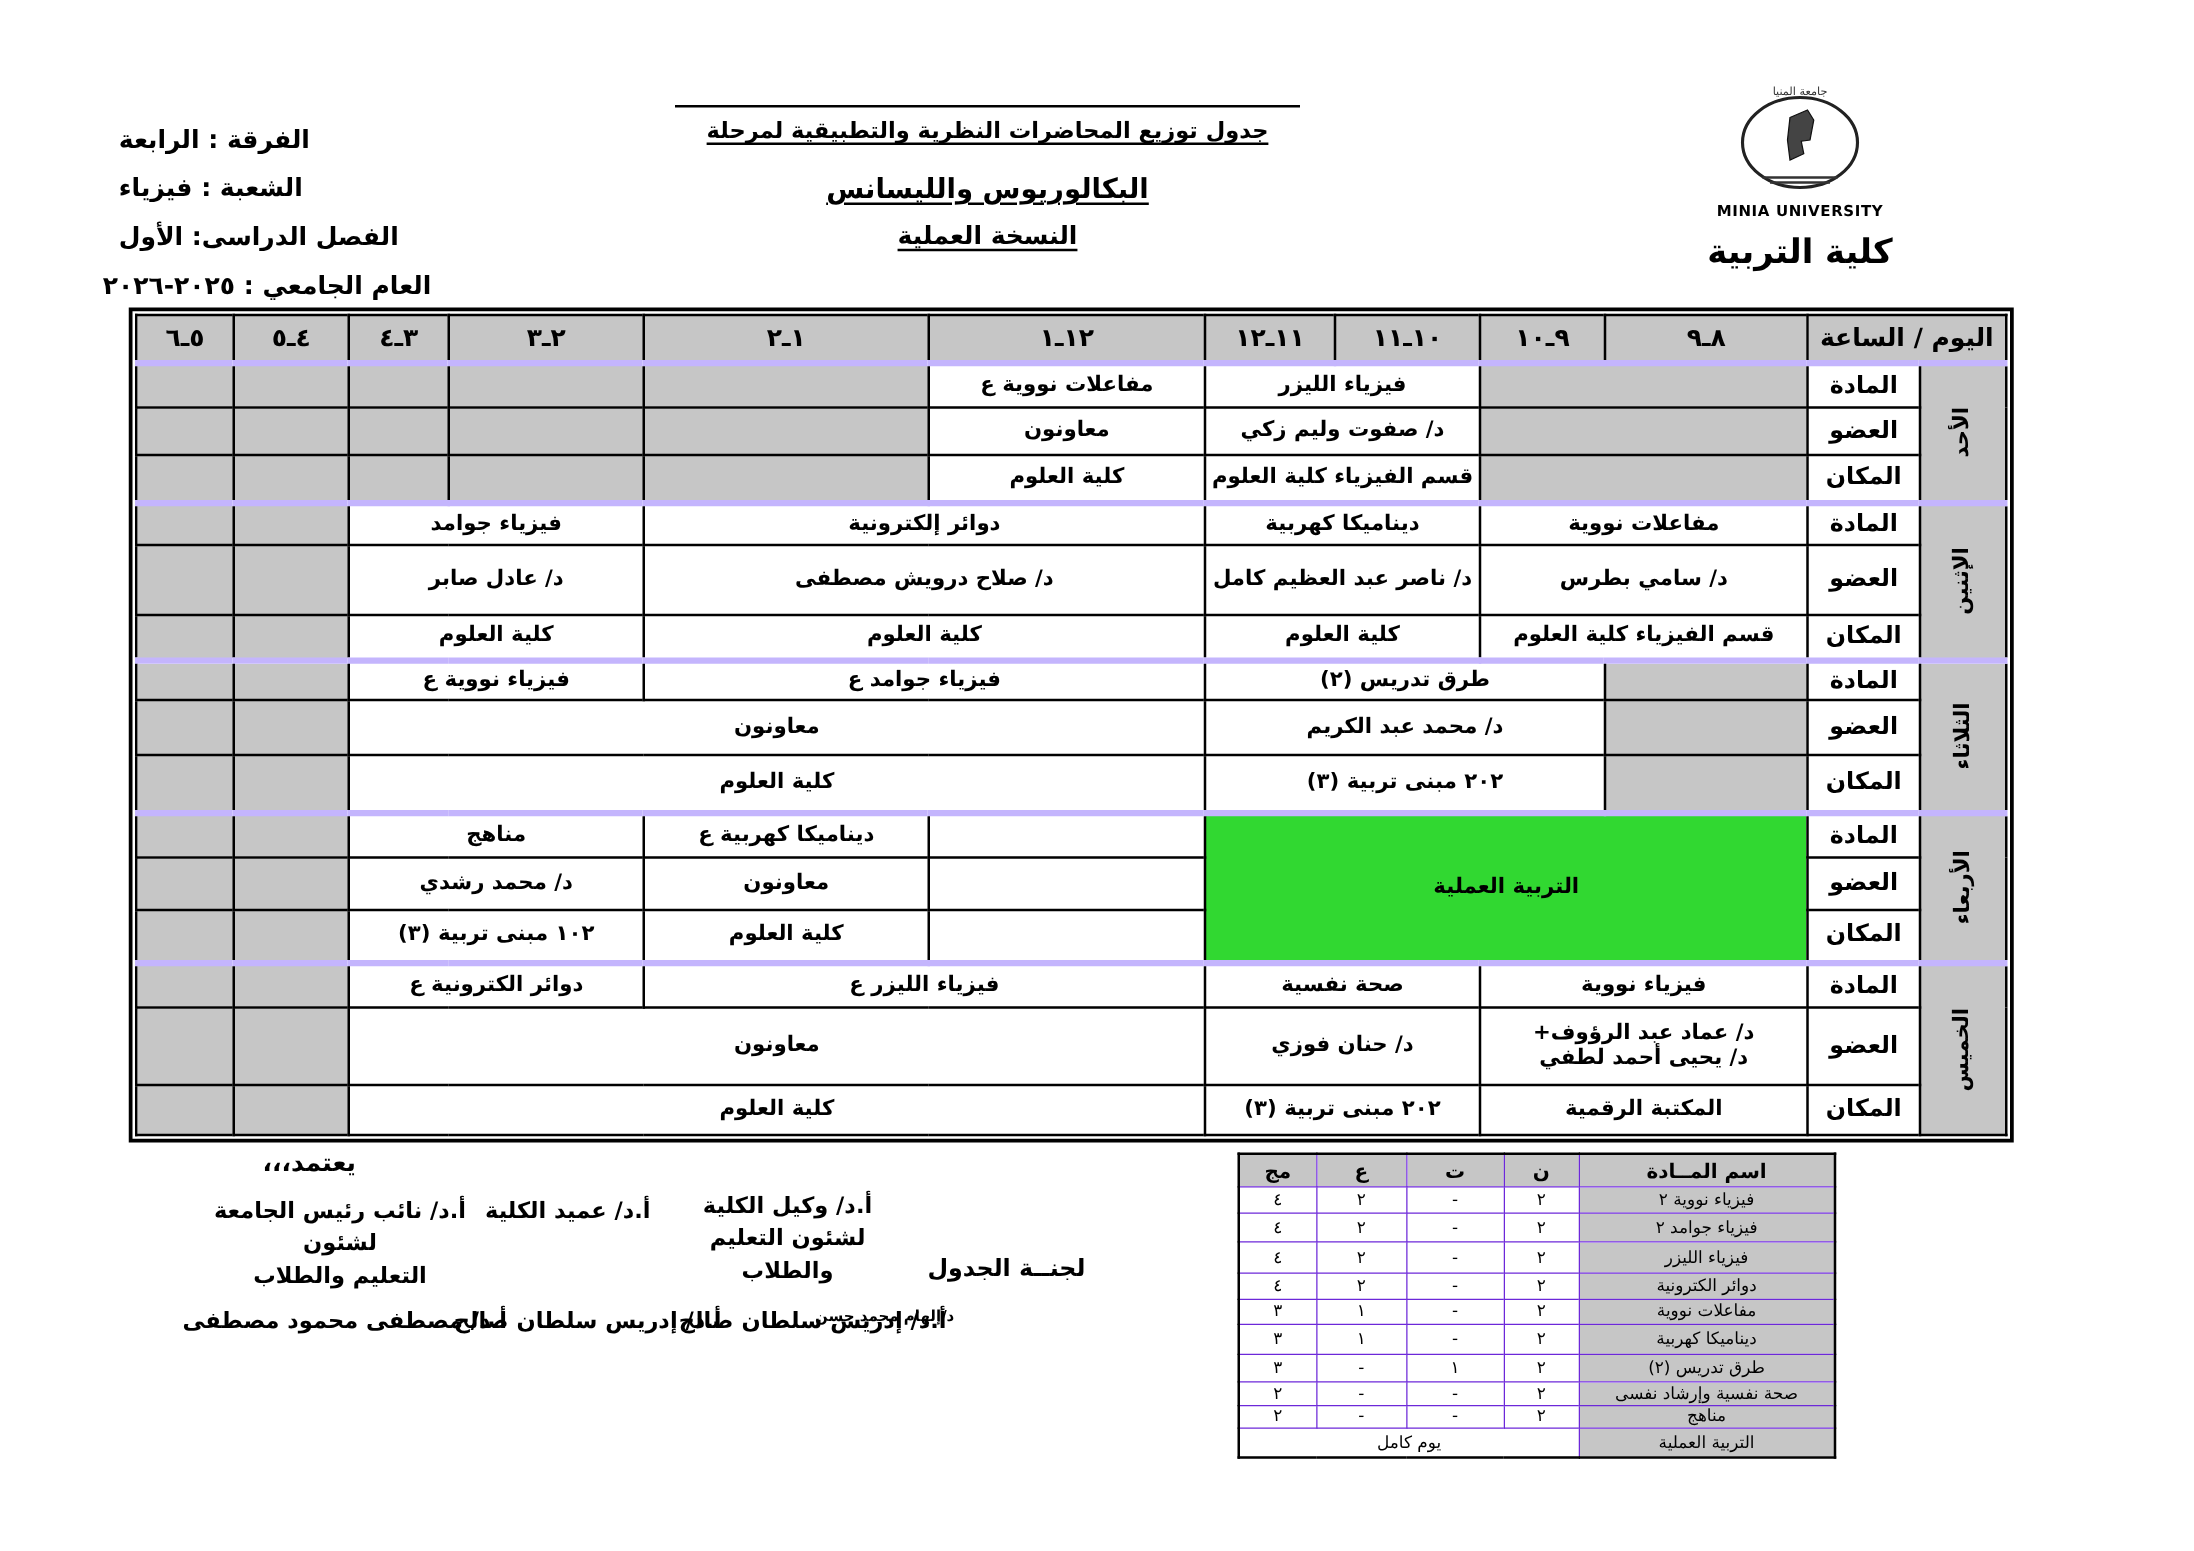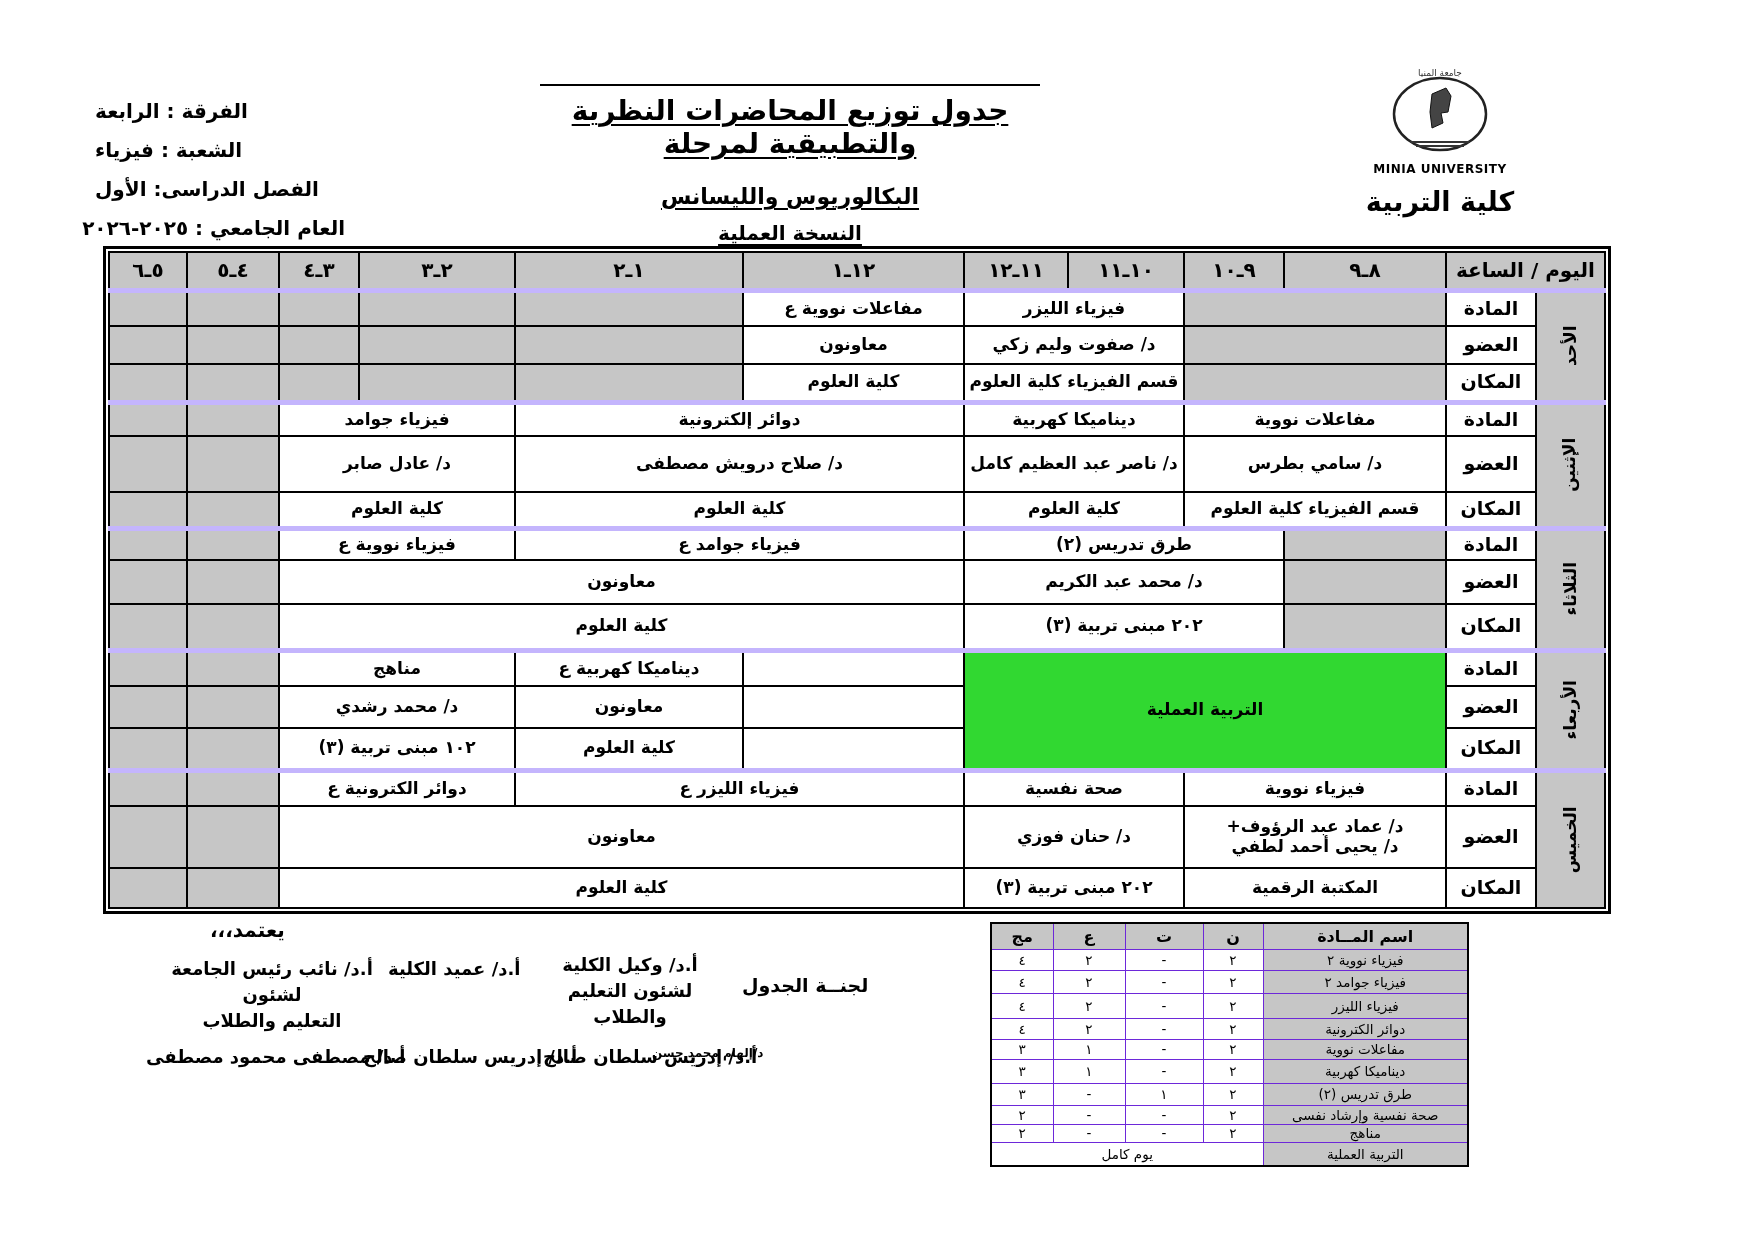--- a/index.html
+++ b/index.html
@@ -18,21 +18,21 @@
   }
   .title-block {
     position:absolute; left:540px; top:84px; width:500px;
     direction:rtl; text-align:center;
     border-top:2px solid #000; padding-top:8px;
   }
   .title-line1, .title-line2, .title-line3 {
     font-weight:bold; text-decoration:underline;
     text-underline-offset:4px; text-decoration-thickness:2px;
   }
-  .title-line1 { font-size:28px; }
+  .title-line1 { font-size:18px; }
   .title-line2 { font-size:22px; margin-top:24px; }
   .title-line3 { font-size:20px; margin-top:12px; letter-spacing:1px; }
   .logo-block {
     position:absolute; left:1340px; top:66px; width:200px;
     text-align:center;
   }
   .logo-en { font-size:12px; font-weight:bold; letter-spacing:0.5px; margin-top:-4px; }
   .logo-faculty { direction:rtl; font-weight:bold; font-size:27px; margin-top:10px; }
   
   .sched-wrap {
@@ -319,21 +319,21 @@
 
 <div class="sig" style="left:388px; top:958px; font-size:18px;">أ.د/ عميد الكلية</div>
 <div class="sig" style="left:363px; top:1046px; font-size:18px;">أ.د/ إدريس سلطان صالح</div>
 
 <div class="sig sig-center" style="left:540px; top:952px; width:180px; font-size:18px; line-height:26px;">
   <div>أ.د/ وكيل الكلية</div>
   <div>لشئون التعليم والطلاب</div>
 </div>
 <div class="sig" style="left:543px; top:1046px; font-size:18px;">أ.د/ إدريس سلطان صالح</div>
 
-<div class="sig" style="left:742px; top:974px; font-size:19px;">لجنــة الجدول</div>
+<div class="sig" style="left:742px; top:1004px; font-size:19px;">لجنــة الجدول</div>
 <div class="sig" style="left:652px; top:1046px; font-size:12px;">د/إلهام محمد حسن</div>
 
 <div class="summary-wrap">
 <table class="summary">
   <colgroup>
     <col style="width:205px">
         <col style="width:60px">
         <col style="width:78px">
         <col style="width:72px">
         <col style="width:62px">

